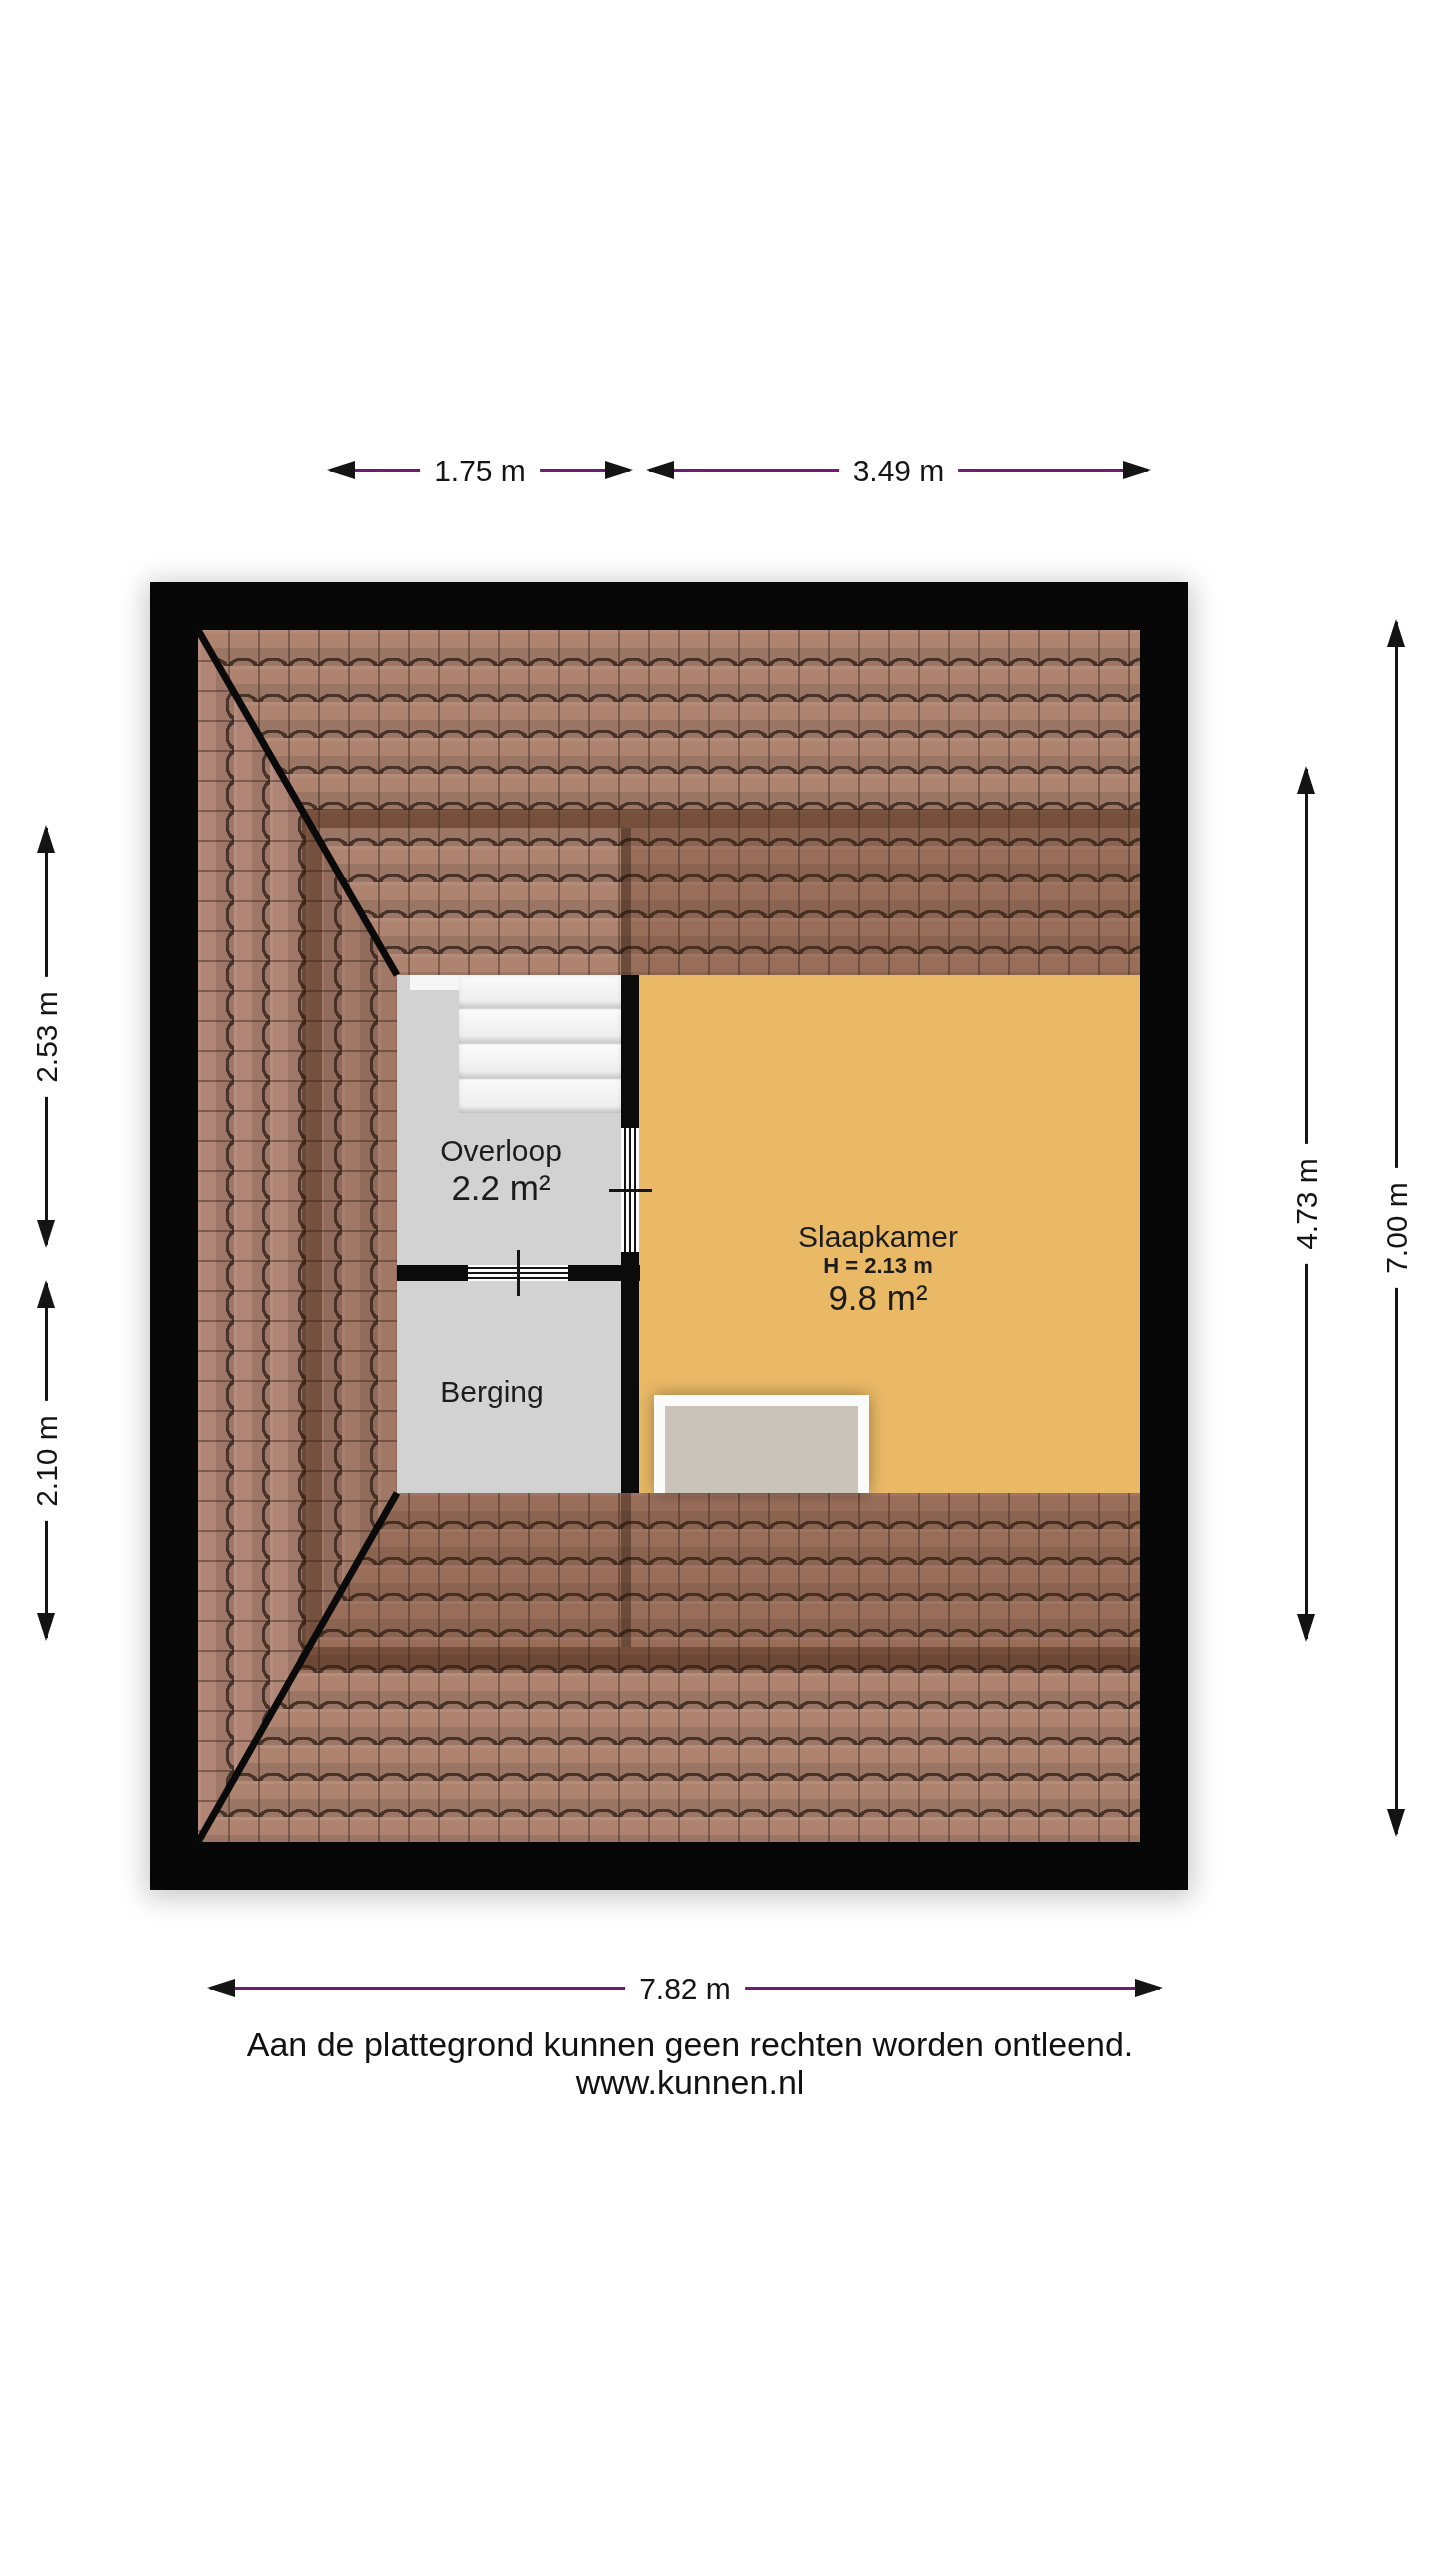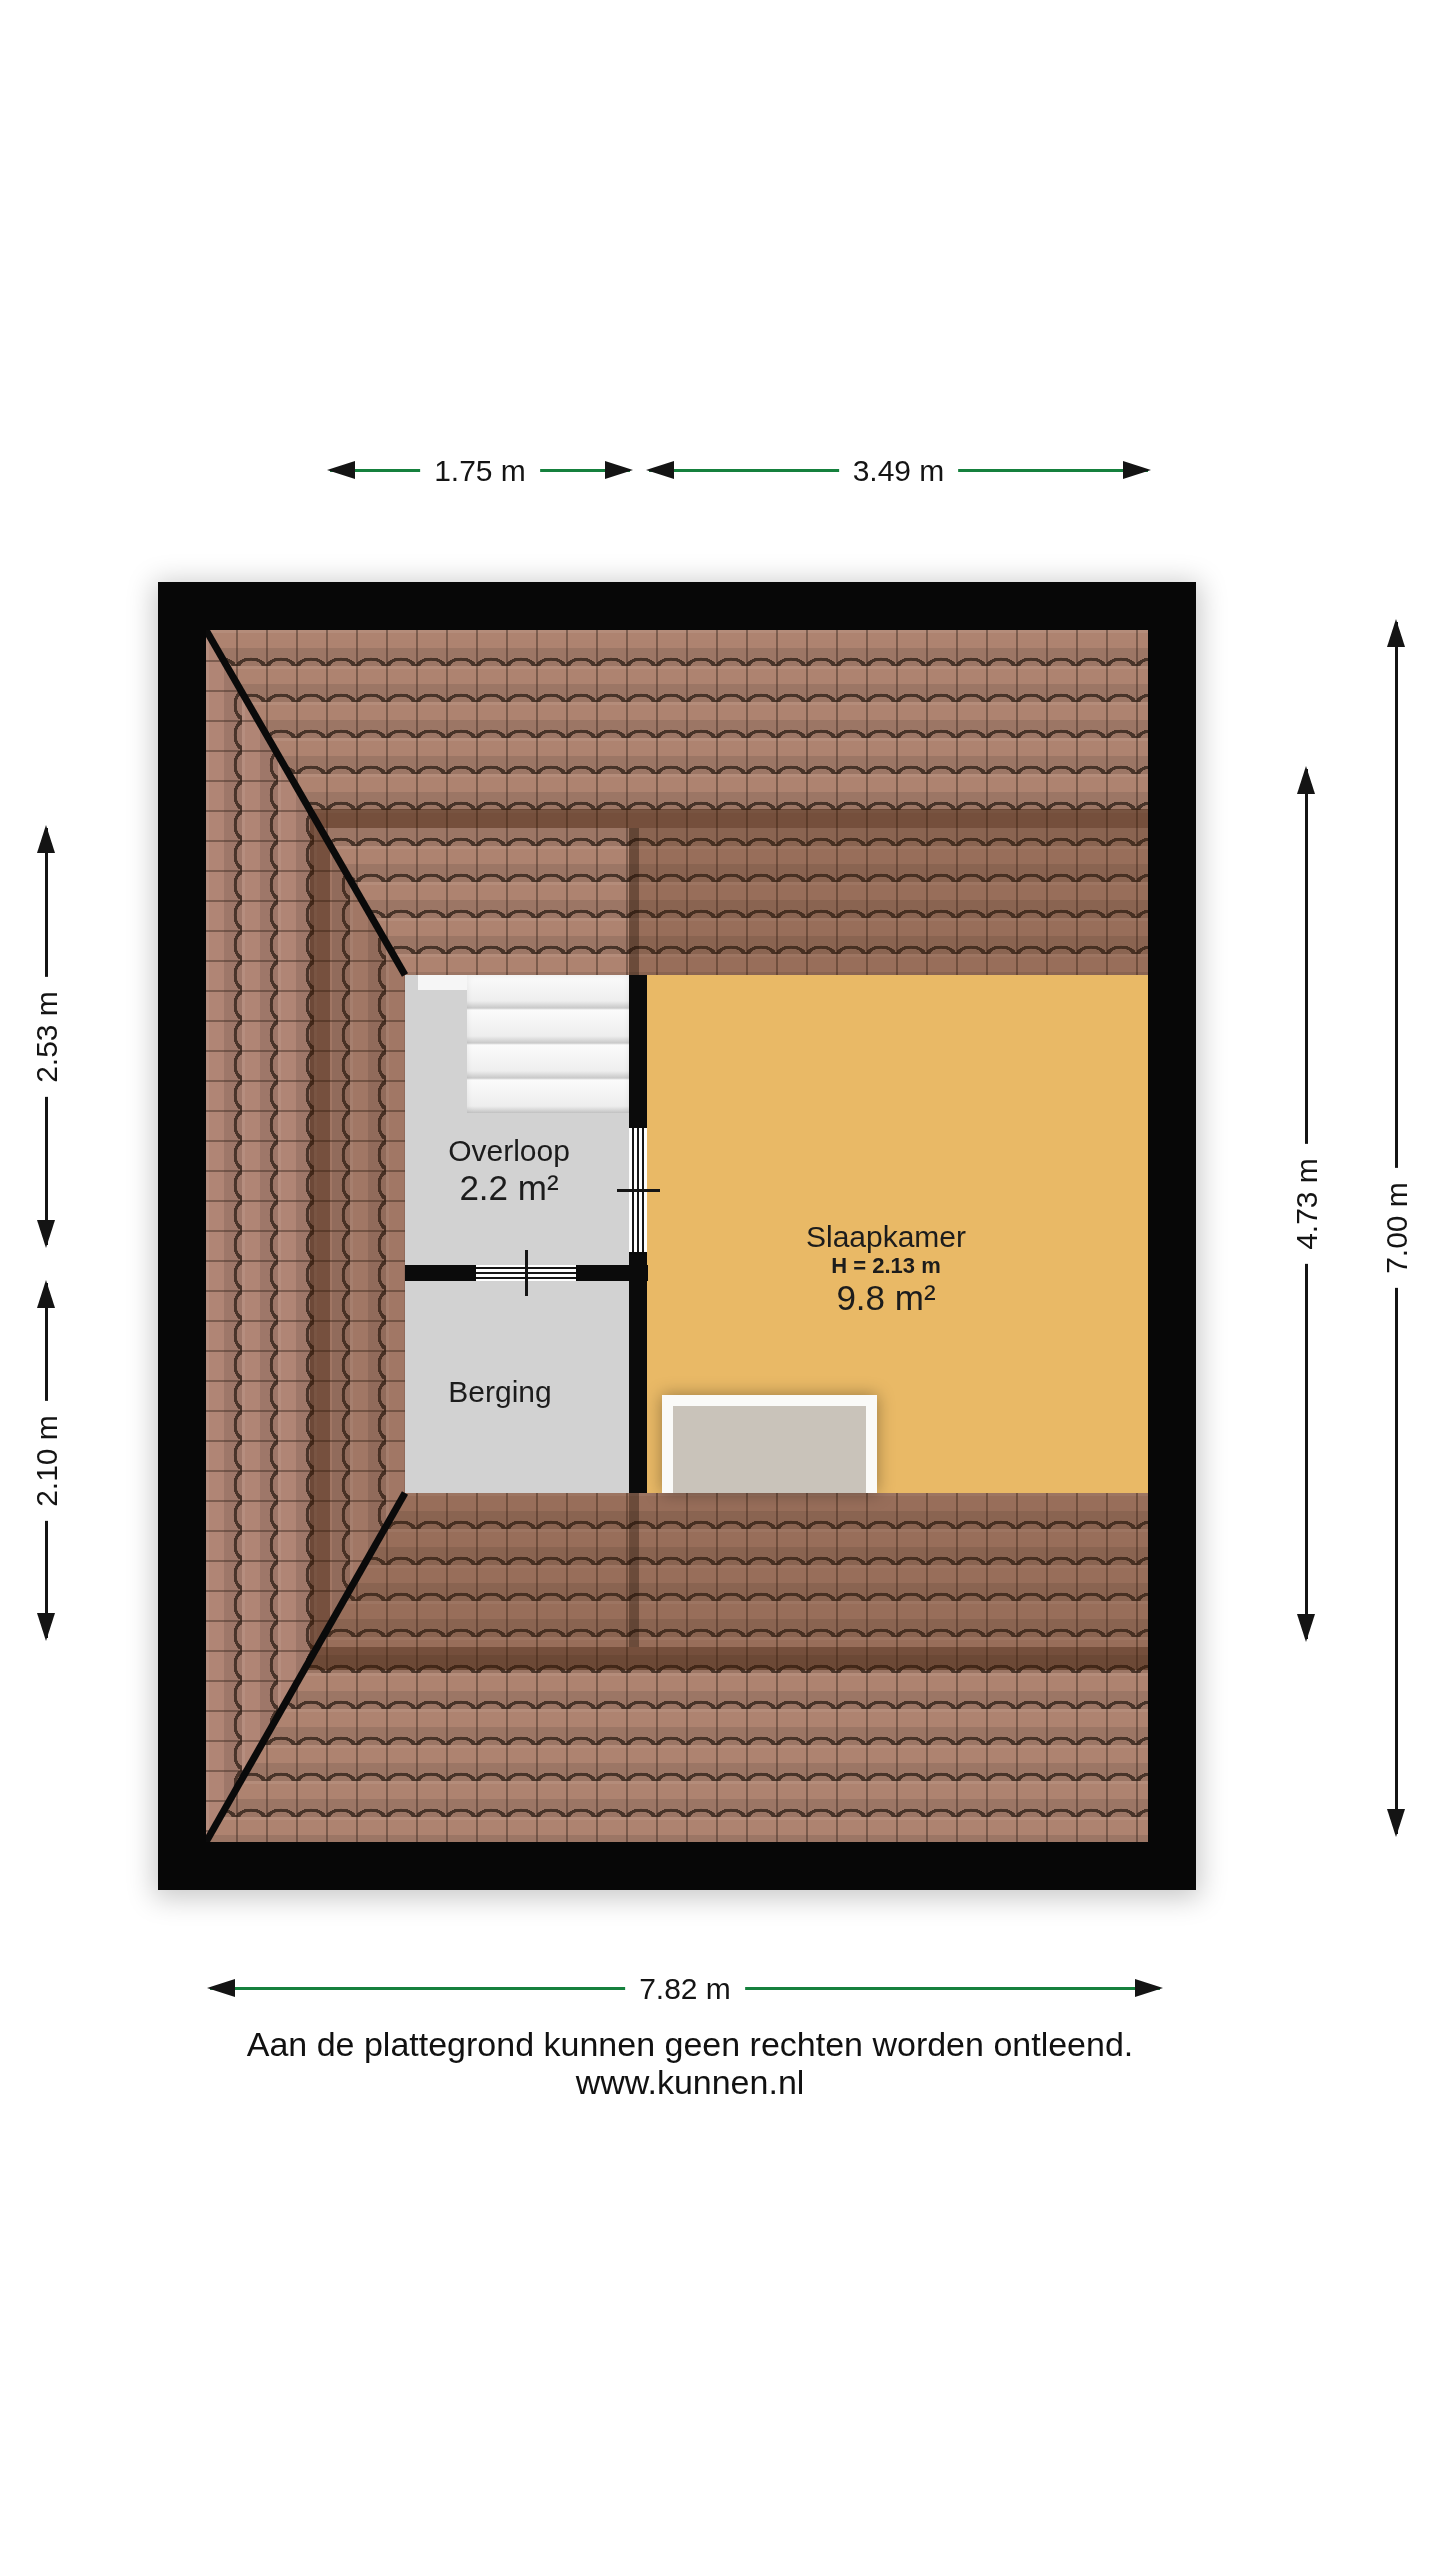--- a/index.html
+++ b/index.html
@@ -3,21 +3,21 @@
 <meta charset="utf-8">
 <style>
   html,body{margin:0;padding:0;}
   body{
     width:1440px;height:2560px;position:relative;background:#ffffff;
     font-family:"Liberation Sans","DejaVu Sans",sans-serif;color:#151515;
     overflow:hidden;
   }
   
   #frame{
-    position:absolute;left:158px;top:582px;width:1038px;height:1308px;
+    position:absolute;left:150px;top:582px;width:1038px;height:1308px;
     background:#070707;box-shadow:0 4px 26px 4px rgba(0,0,0,.22);
   }
   #inner{
     position:absolute;left:48px;top:48px;width:942px;height:1212px;
     background:#a97f6c;overflow:hidden;
   }
   
   .tiles-h{
     background-color:#ae8370;
     background-image:
@@ -78,21 +78,21 @@
     box-shadow:0 0 16px rgba(0,0,0,.35);
   }
   #roof-window-glass{left:11px;top:11px;width:193px;height:87px;background:#c9c3ba;}
   
   .room-label{position:absolute;transform:translate(-50%,-50%);text-align:center;
     color:#1c1c1c;line-height:1.12;white-space:nowrap;}
   .lbl-name{font-size:30px;}
   .lbl-sub{font-size:22px;font-weight:bold;}
   .lbl-area{font-size:35px;}
   
-  .dim-h{position:absolute;height:3px;background:#15803d;}
+  .dim-h{position:absolute;height:3px;background:#701a75;}
   .dim-v{position:absolute;width:3px;background:#141414;}
   .ah{position:absolute;width:0;height:0;}
   .dim-h .ah-l{left:-3px;top:-8px;border-right:28px solid #141414;
     border-top:9px solid transparent;border-bottom:9px solid transparent;}
   .dim-h .ah-r{right:-3px;top:-8px;border-left:28px solid #141414;
     border-top:9px solid transparent;border-bottom:9px solid transparent;}
   .dim-v .ah-t{top:-3px;left:-8px;border-bottom:28px solid #141414;
     border-left:9px solid transparent;border-right:9px solid transparent;}
   .dim-v .ah-b{bottom:-3px;left:-8px;border-top:28px solid #141414;
     border-left:9px solid transparent;border-right:9px solid transparent;}

